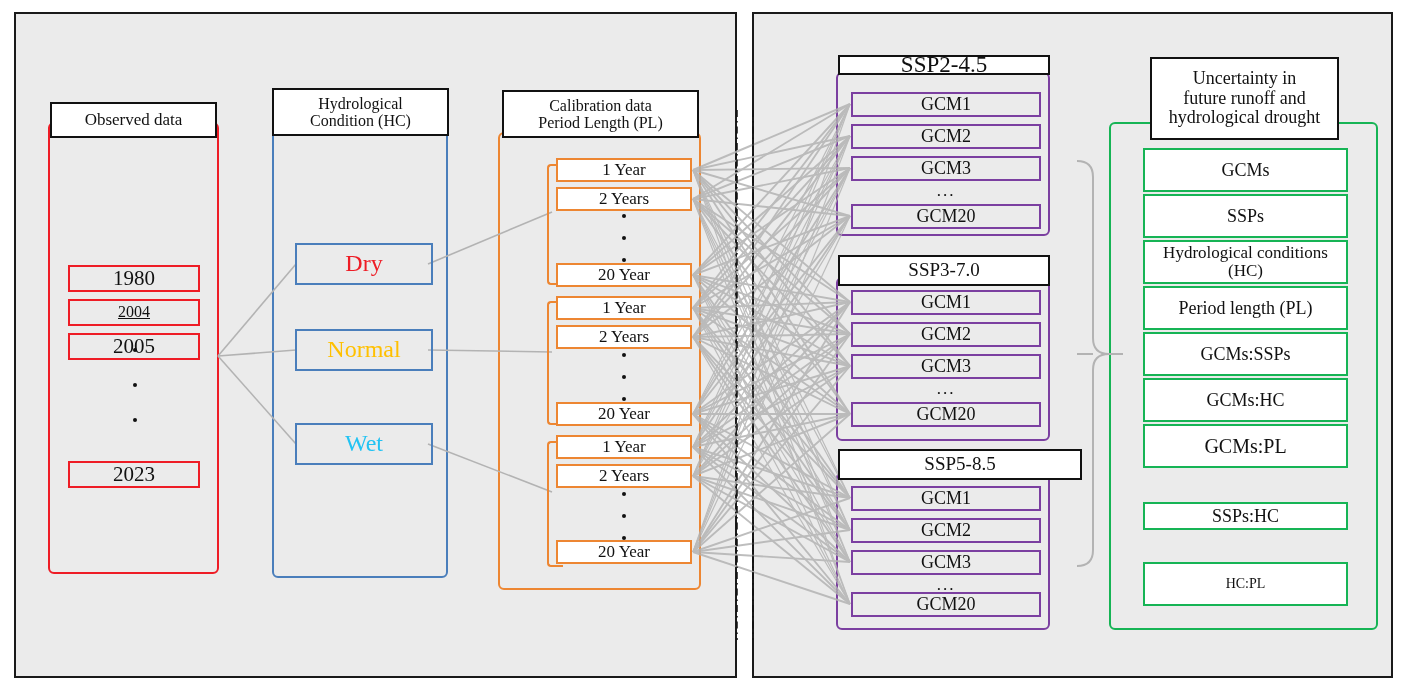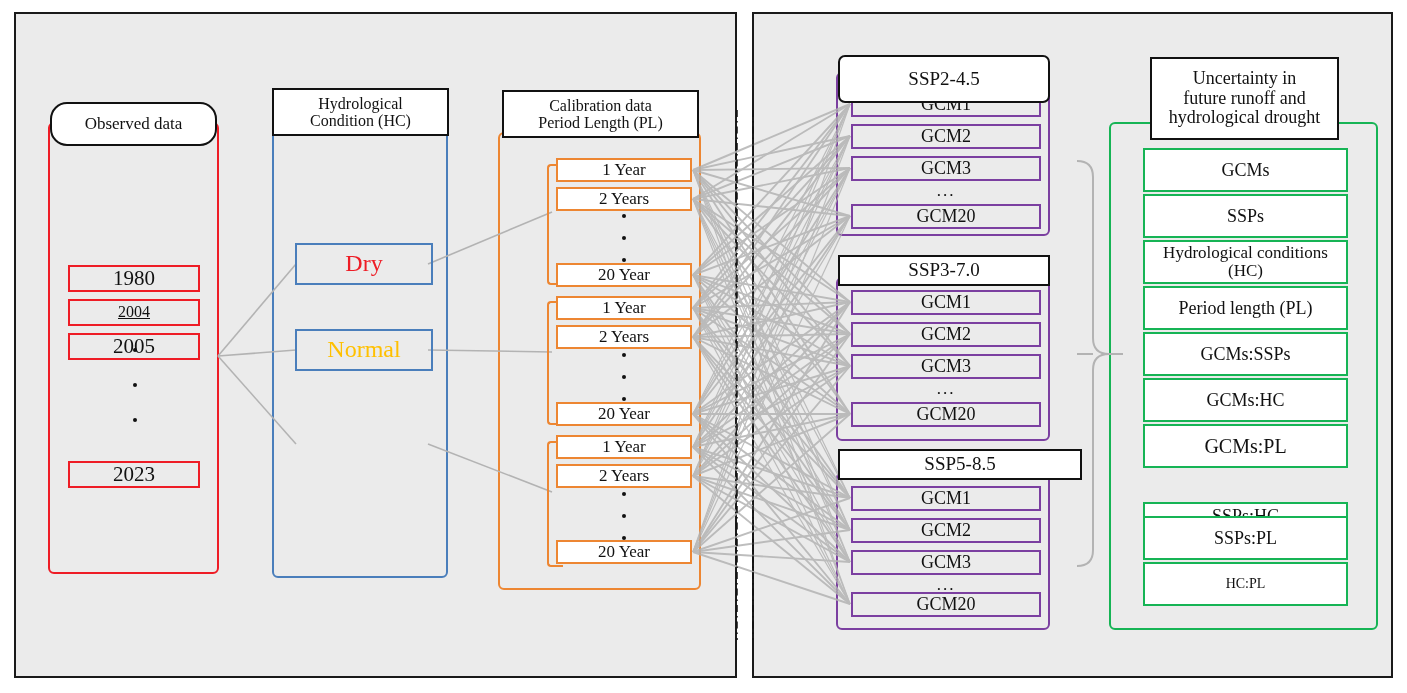--- a/index.html
+++ b/index.html
@@ -64,21 +64,21 @@
       <path d="M218,356 L296,350"></path>
       <path d="M218,356 L296,444"></path>
 
       <path d="M428,264 L552,212"></path>
       <path d="M428,350 L552,352"></path>
       <path d="M428,444 L552,492"></path>
     </g>
   </svg>
 
   <div class="group group-red" style="left:48px;top:122px;width:171px;height:452px;"></div>
-  <div class="hdr" style="left:50px;top:102px;width:167px;height:44px;font-size:17px;border-radius:17px;">Observed data</div>
+  <div class="hdr" style="left:50px;top:102px;width:167px;height:36px;font-size:17px;">Observed data</div>
 
   <div class="item it-red" style="left:68px;top:236px;width:132px;height:27px;font-size:21px;">1980</div>
   <div class="item it-red" style="left:68px;top:270px;width:132px;height:27px;font-size:16px;text-decoration:underline;">2004</div>
   <div class="item it-red" style="left:68px;top:304px;width:132px;height:27px;font-size:21px;">2005</div>
   <div class="vdots" style="left:132px;top:348px;width:6px;height:74px;">
       <i></i>
       <i></i>
       <i></i>
     </div>
   <div class="item it-red" style="left:68px;top:432px;width:132px;height:27px;font-size:21px;">2023</div>
@@ -86,20 +86,21 @@
   <div class="group group-blue" style="left:272px;top:126px;width:176px;height:452px;"></div>
   <div class="hdr" style="left:272px;top:88px;width:177px;height:48px;font-size:16px;">
     <span style="display:block;">
       <span>Hydrological</span><br>
       <span>Condition (HC)</span>
     </span>
   </div>
 
   <div class="item it-blue t-red" style="left:295px;top:243px;width:138px;height:42px;font-size:24px;">Dry</div>
   <div class="item it-blue t-orange" style="left:295px;top:329px;width:138px;height:42px;font-size:24px;">Normal</div>
+  <div class="item it-blue t-cyan" style="left:295px;top:423px;width:138px;height:42px;font-size:24px;">Wet</div>
 
   <div class="group group-orange" style="left:498px;top:132px;width:203px;height:458px;"></div>
   <div class="hdr" style="left:502px;top:90px;width:197px;height:48px;font-size:16px;">
     <span style="display:block;">
       <span>Calibration data</span><br>
       <span>Period Length (PL)</span>
     </span>
   </div>
 
   <div style="position:absolute;left:547px;top:164px;width:14px;height:117px;
@@ -254,21 +255,21 @@
     </g>
 
     <g stroke="#b3b3b3" fill="none" stroke-width="2.0">
       <path d="M1077,161 q16,0 16,16 L1093,338 q0,16 16,16 L1123,354"></path>
       <path d="M1077,354 L1093,354"></path>
       <path d="M1077,566 q16,0 16,-16 L1093,370 q0,-16 16,-16"></path>
     </g>
   </svg>
 
   <div class="group group-purple" style="left:836px;top:72px;width:214px;height:164px;"></div>
-  <div class="hdr" style="left:838px;top:55px;width:212px;height:48px;font-size:19px;border-radius:7px;">SSP2-4.5</div>
+  <div class="hdr" style="left:838px;top:55px;width:212px;height:20px;font-size:23px;">SSP2-4.5</div>
   <div class="item it-purple" style="left:851px;top:92px;width:190px;height:25px;font-size:18px;">GCM1</div>
   <div class="item it-purple" style="left:851px;top:124px;width:190px;height:25px;font-size:18px;">GCM2</div>
   <div class="item it-purple" style="left:851px;top:156px;width:190px;height:25px;font-size:18px;">GCM3</div>
   <div class="hdots" style="left:851px;top:181px;width:190px;font-size:17px;">...</div>
   <div class="item it-purple" style="left:851px;top:204px;width:190px;height:25px;font-size:18px;">GCM20</div>
 
   <div class="group group-purple" style="left:836px;top:277px;width:214px;height:164px;"></div>
   <div class="hdr" style="left:838px;top:255px;width:212px;height:31px;font-size:19px;">SSP3-7.0</div>
   <div class="item it-purple" style="left:851px;top:290px;width:190px;height:25px;font-size:18px;">GCM1</div>
   <div class="item it-purple" style="left:851px;top:322px;width:190px;height:25px;font-size:18px;">GCM2</div>
@@ -299,16 +300,15 @@
       <span>Hydrological conditions</span><br>
       <span>(HC)</span>
     </span>
   </div>
   <div class="item it-green" style="left:1143px;top:194px;width:205px;height:44px;font-size:18px;">SSPs</div>
   <div class="item it-green" style="left:1143px;top:286px;width:205px;height:44px;font-size:18px;">Period length (PL)</div>
   <div class="item it-green" style="left:1143px;top:332px;width:205px;height:44px;font-size:18px;">GCMs:SSPs</div>
   <div class="item it-green" style="left:1143px;top:378px;width:205px;height:44px;font-size:18px;">GCMs:HC</div>
   <div class="item it-green" style="left:1143px;top:424px;width:205px;height:44px;font-size:20px;">GCMs:PL</div>
   <div class="item it-green" style="left:1143px;top:470px;width:205px;height:28px;font-size:18px;margin-top:32px;">SSPs:HC</div>
-  <div class="item it-green" style="left:1143px;top:516px;width:205px;height:44px;font-size:18px;">SSPs:PL</div>
   <div class="item it-green" style="left:1143px;top:562px;width:205px;height:44px;font-size:14px;">HC:PL</div>
 
 </div>
 
 </body></html>

